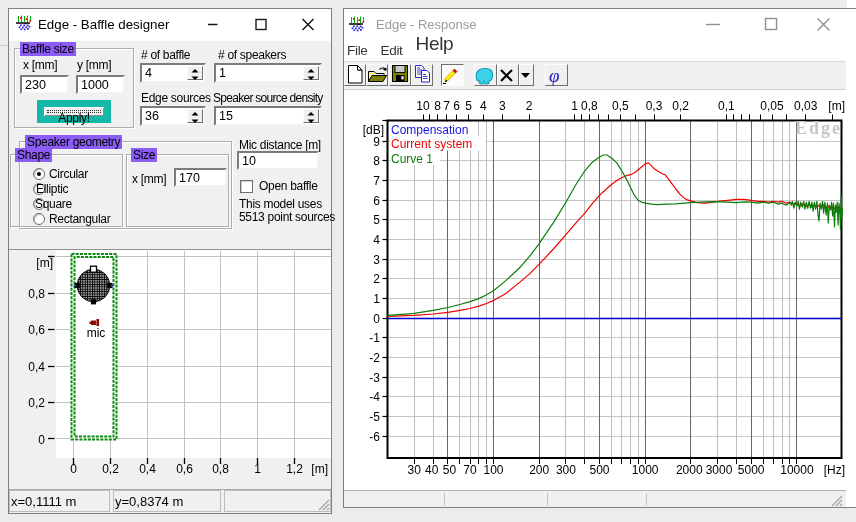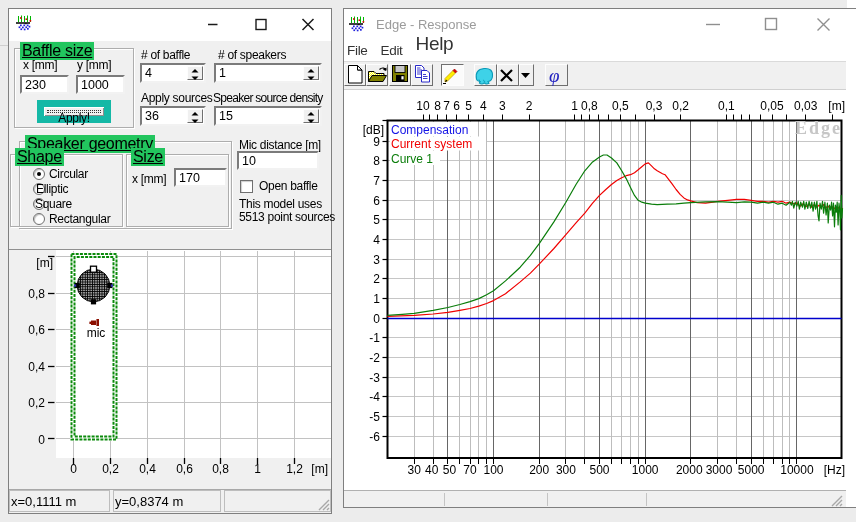--- a/index.html
+++ b/index.html
@@ -5,21 +5,21 @@
   font-family:"Liberation Sans", sans-serif; }
 .abs { position:absolute; }
 .ax { font-family:"Liberation Sans",sans-serif; font-size:12px; fill:#000; }
 .win { position:absolute; border:1px solid #7f7f7f; background:#f0f0f0; }
 .titlebar { position:absolute; left:0; top:0; right:0; height:32px; background:#fff; }
 .ttext { position:absolute; top:7.5px; font-size:13.3px; color:#000; white-space:nowrap; }
 .lbl { position:absolute; font-size:12px; letter-spacing:-0.3px; color:#000; white-space:nowrap; }
 .field { position:absolute; background:#fff; border:2px solid;
   border-color:#7b7b7b #f2f2f2 #f2f2f2 #7b7b7b; font-size:12.5px; color:#000; padding:1px 0 0 3px; }
 .gbox { position:absolute; border:1px solid #adadad; box-shadow:1px 1px 0 #fff, inset 1px 1px 0 #fff; }
-.glab { position:absolute; top:-7px; background:#22c55e; font-size:16px; letter-spacing:-0.3px; padding:0 2px; white-space:nowrap;text-decoration:underline; }
+.glab { position:absolute; top:-7px; background:#8b5cf6; font-size:12px; letter-spacing:-0.3px; padding:0 2px; white-space:nowrap; }
 .spin { position:absolute; right:1px; top:1px; bottom:1px; width:16px; background:#f0f0f0;
   border:1px solid; border-color:#fdfdfd #6f6f6f #6f6f6f #fdfdfd; }
 .spin svg { position:absolute; left:1px; top:1px; }
 .tbtn { position:absolute; top:64px; height:22px; background:#f0f0f0;
   border:1px solid; border-color:#fdfdfd #6f6f6f #6f6f6f #fdfdfd; }
 .radio { position:absolute; width:12px; height:12px; border-radius:50%; background:#fff;
   border:1px solid #6f6f6f; box-shadow:inset 1px 1px 1px rgba(0,0,0,0.25); }
 .sbpane { position:absolute; top:2px; height:22px; border:1px solid #bdbdbd; font-size:13px; padding:3px 0 0 1px; color:#000; }
 svg { position:absolute; }
 </style></head>
@@ -291,20 +291,21 @@
 <text x="380" y="146.0" text-anchor="end" class="ax">9</text>
 <text x="384" y="133.5" text-anchor="end" class="ax">[dB]</text>
 <text x="842" y="134" text-anchor="end" font-size="18" letter-spacing="2" fill="#c6c6c6" font-family="Liberation Serif,serif" font-weight="bold">Edge</text>
 <line x1="387.5" y1="318.5" x2="841.5" y2="318.5" stroke="#0000cc" stroke-width="1.6"></line>
 <path d="M387.5,316.3 L414.2,315.3 L433.2,314.0 L447.9,312.4 L459.9,310.4 L470.0,308.5 L478.8,306.1 L486.6,303.5 L493.5,300.6 L505.5,293.7 L520.2,281.9 L530.4,273.1 L539.2,264.2 L553.9,248.5 L565.9,234.7 L576.0,222.9 L584.8,213.1 L592.6,203.2 L599.5,195.4 L605.8,189.5 L611.5,184.5 L616.8,180.6 L621.7,177.7 L626.2,175.7 L630.5,174.7 L634.5,172.7 L638.2,169.8 L641.8,166.8 L645.2,163.9 L648.4,162.9 L651.5,165.9 L654.4,168.8 L657.2,170.8 L662.5,173.7 L665.0,174.7 L667.3,177.7 L671.9,183.6 L676.1,189.5 L680.1,194.4 L683.9,197.9 L687.5,199.9 L690.8,200.9 L697.1,202.6 L705.5,203.2 L713.0,202.2 L717.5,201.3 L727.7,200.3 L736.5,199.3 L744.3,199.3 L751.2,200.3 L757.5,201.3 L763.2,201.3 L768.5,202.2 L773.4,201.3 L777.9,202.2 L782.2,201.3 L786.1,203.2 L789.9,202.2 L793.5,203.8 L796.9,203.2 L800.1,206.2 L803.1,203.8 L806.1,206.6 L808.9,204.2 L811.6,207.2 L814.1,204.6 L816.6,207.2 L819.0,205.2 L821.3,207.2 L823.6,204.6 L825.7,208.1 L827.8,205.8 L829.8,208.1 L831.8,206.2 L833.7,209.1 L835.6,207.2 L837.4,209.1 L839.1,207.2 L840.8,210.1 L842.5,208.1" fill="none" stroke="#f00000" stroke-width="1.2" stroke-linejoin="round"></path>
 <path d="M387.5,315.3 L402.2,314.4 L414.2,313.4 L433.2,310.4 L447.9,307.5 L459.9,304.5 L470.0,301.6 L478.8,298.6 L486.6,294.7 L493.5,290.8 L505.5,280.9 L520.2,267.2 L530.4,255.4 L539.2,243.6 L553.9,221.9 L565.9,202.2 L576.0,184.5 L584.8,170.8 L592.6,161.9 L599.5,157.0 L603.4,155.0 L607.0,155.0 L611.5,158.0 L616.8,162.9 L621.7,170.8 L626.2,178.6 L630.5,187.5 L634.5,195.4 L638.2,200.3 L641.8,202.2 L645.2,203.2 L651.5,204.2 L657.2,204.6 L667.3,204.2 L676.1,203.8 L683.9,203.2 L690.8,202.6 L705.5,201.9 L717.5,201.7 L727.7,202.2 L736.5,202.6 L744.3,201.9 L751.2,202.2 L757.5,203.2 L763.2,202.2 L768.5,203.2 L773.4,202.2 L777.9,204.2 L782.2,203.2 L786.1,205.2 L789.9,202.2 L791.4,205.2 L792.4,201.3 L793.8,208.1 L795.2,202.2 L796.9,206.2 L798.2,201.3 L799.4,209.1 L800.7,202.2 L802.5,207.2 L803.7,201.3 L804.9,209.1 L806.3,202.2 L807.8,208.5 L809.1,201.3 L810.5,208.1 L811.8,202.2 L813.1,211.1 L814.4,202.2 L815.6,209.1 L816.9,201.3 L818.1,216.0 L819.0,220.9 L820.0,203.2 L821.3,209.1 L822.5,201.3 L823.6,213.1 L824.9,202.2 L826.1,215.0 L827.4,203.2 L828.2,222.9 L829.4,205.2 L830.6,210.1 L831.6,202.2 L832.6,216.0 L833.5,203.2 L834.5,226.8 L835.4,205.2 L836.3,212.1 L837.2,202.2 L838.1,224.9 L839.0,203.2 L839.8,210.1 L840.5,229.8 L841.2,195.4 L841.8,218.0 L842.5,208.1" fill="none" stroke="#0a7d0a" stroke-width="1.2" stroke-linejoin="round"></path>
 </svg>
 
 <div class="win" style="left:8px;top:8px;width:324px;height:506px">
   <div class="titlebar"></div>
+  <div class="ttext" style="left:29px">Edge - Baffle designer</div>
   <svg style="left:0;top:0" width="322" height="40" viewBox="9 9 322 40">
     <line x1="208" y1="24.5" x2="217.5" y2="24.5" stroke="#1a1a1a" stroke-width="1.5"></line>
     <rect x="256" y="19.5" width="10" height="10" fill="none" stroke="#1a1a1a" stroke-width="1.4"></rect>
     <path d="M302.5,19 L313.5,30 M313.5,19 L302.5,30" stroke="#1a1a1a" stroke-width="1.5"></path>
   </svg>
 </div>
 <svg style="position:absolute;left:16px;top:15px" width="17" height="17" viewBox="0 0 17 17">
 <g stroke="#00b400" stroke-width="1">
 <path d="M2.5,1 V7 M5.5,0.5 V7 M8.5,1 V7 M11.5,0.5 V7 M14.5,1 V7"></path>
 </g>
@@ -368,21 +369,21 @@
         <path d="M6,1 L9.5,4.5 H2.5 Z" fill="#000"></path>
         <path d="M6,12 L9.5,8.5 H2.5 Z" fill="#000"></path>
       </svg>
     </span></div>
 <div class="field" style="left:214px;top:63px;width:108px;height:20px">1<span class="spin">
       <svg width="12" height="13" viewBox="0 0 12 13">
         <path d="M6,1 L9.5,4.5 H2.5 Z" fill="#000"></path>
         <path d="M6,12 L9.5,8.5 H2.5 Z" fill="#000"></path>
       </svg>
     </span></div>
-<div class="lbl" style="left:141px;top:91px">Apply sources</div>
+<div class="lbl" style="left:141px;top:91px">Edge sources</div>
 <div class="lbl" style="left:213px;top:91px;letter-spacing:-0.72px">Speaker source density</div>
 <div class="field" style="left:140px;top:106px;width:66px;height:20px">36<span class="spin">
       <svg width="12" height="13" viewBox="0 0 12 13">
         <path d="M6,1 L9.5,4.5 H2.5 Z" fill="#000"></path>
         <path d="M6,12 L9.5,8.5 H2.5 Z" fill="#000"></path>
       </svg>
     </span></div>
 <div class="field" style="left:214px;top:106px;width:108px;height:20px">15<span class="spin">
       <svg width="12" height="13" viewBox="0 0 12 13">
         <path d="M6,1 L9.5,4.5 H2.5 Z" fill="#000"></path>

